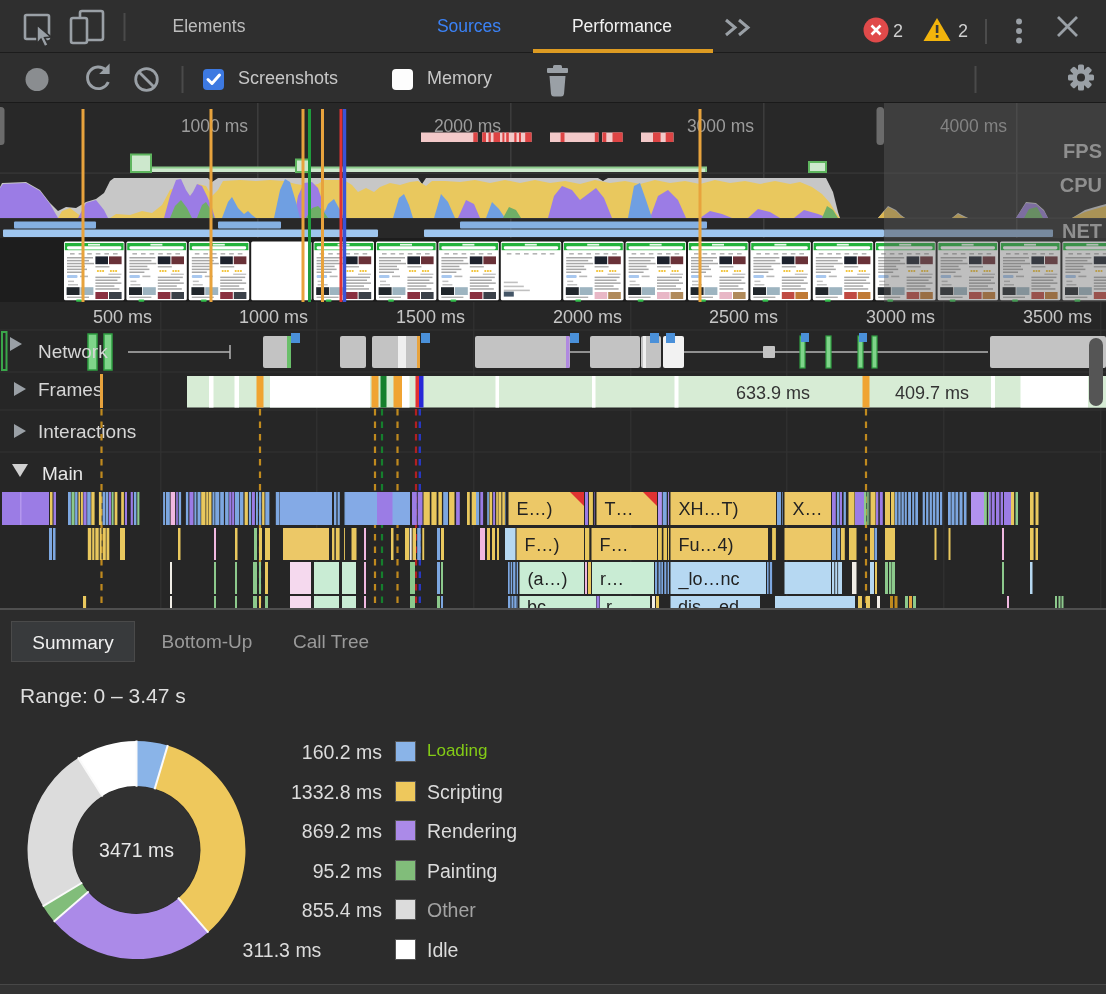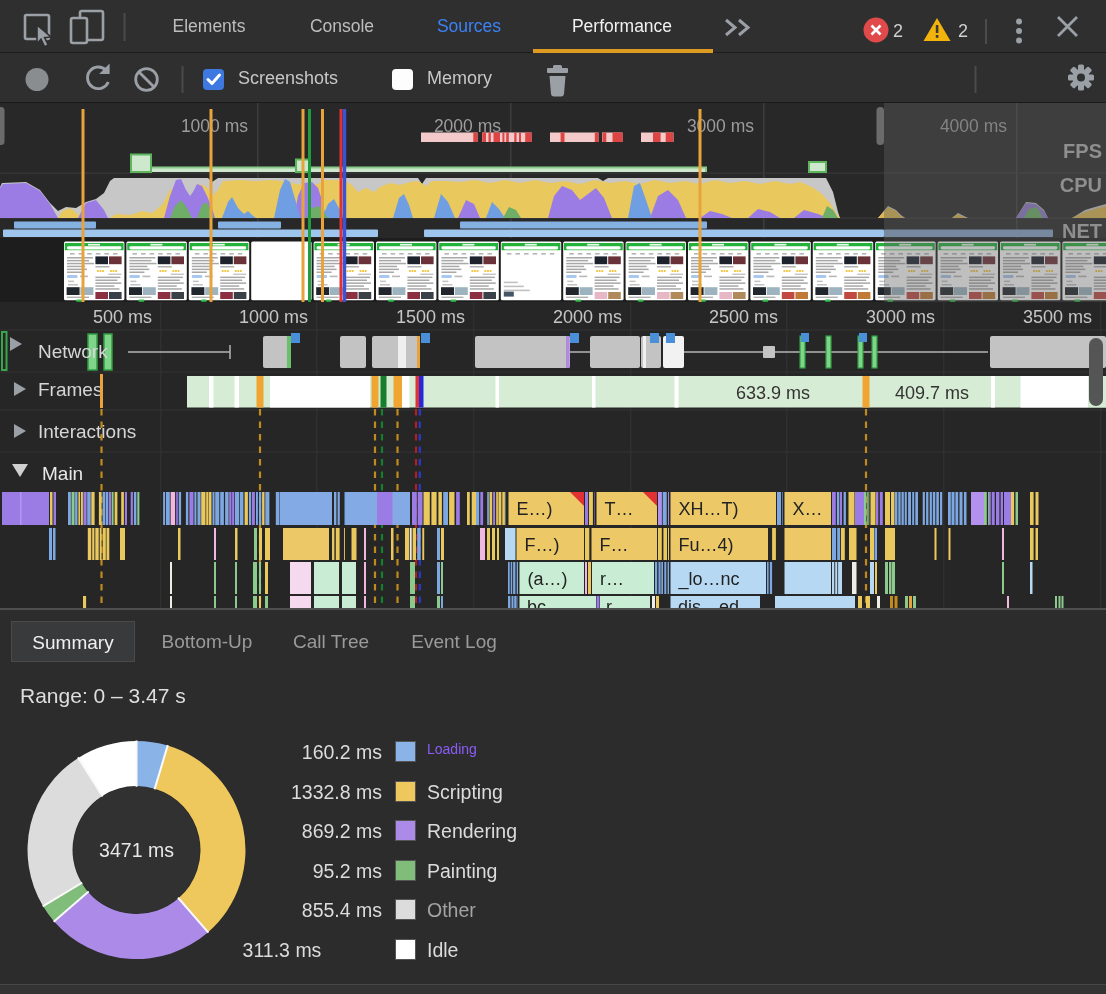--- a/index.html
+++ b/index.html
@@ -19,21 +19,20 @@
 <path d="M937 18 l13.5 23 h-27 z" fill="#f2b40c"></path>
 <rect x="935.8" y="25" width="2.6" height="8" fill="#383838"></rect>
 <rect x="935.8" y="35" width="2.6" height="2.8" fill="#383838"></rect>
 <line x1="986" y1="19" x2="986" y2="44" stroke="#4c4c4c" stroke-width="2"></line>
 <circle cx="1019" cy="21.5" r="3" fill="#9aa0a6"></circle>
 <circle cx="1019" cy="31" r="3" fill="#9aa0a6"></circle>
 <circle cx="1019" cy="40.5" r="3" fill="#9aa0a6"></circle>
 <path d="M1058 17 l19 19 M1077 17 l-19 19" stroke="#9aa0a6" stroke-width="2.8"></path>
 </svg>
 <div class="abs" style="left:129px;top:0;width:160px;height:52px;line-height:52px;text-align:center;font-size:17.5px;color:#bdbdbd">Elements</div>
-<div class="abs" style="left:262px;top:0;width:160px;height:52px;line-height:52px;text-align:center;font-size:17.5px;color:#bdbdbd">Console</div>
 <div class="abs" style="left:389px;top:0;width:160px;height:52px;line-height:52px;text-align:center;font-size:17.5px;color:#3b82f6">Sources</div>
 <div class="abs" style="left:532px;top:0;width:180px;height:52px;line-height:52px;text-align:center;font-size:17.5px;color:#f1f1f1">Performance</div>
 <div class="abs" style="left:533px;top:49px;width:180px;height:4px;background:#dd9b22"></div>
 <div class="abs" style="left:893px;top:17px;width:20px;height:28px;line-height:28px;font-size:18px;color:#cfcfcf">2</div>
 <div class="abs" style="left:958px;top:17px;width:20px;height:28px;line-height:28px;font-size:18px;color:#cfcfcf">2</div>
 <div class="abs" style="left:0;top:53px;width:1106px;height:50px;background:#2f2f2f;border-bottom:1px solid #1a1a1a"></div>
 <svg class="abs" style="left:0;top:53px" width="1106" height="50">
 <circle cx="37" cy="26.5" r="11.5" fill="#8a8d90"></circle>
 <path d="M106 17.2 a10.8 10.8 0 1 0 2.3 11.8" fill="none" stroke="#9aa0a6" stroke-width="2.9"></path>
 <path d="M109.6 10.5 v10.5 h-10.5 z" fill="#9aa0a6"></path>
@@ -1166,41 +1165,40 @@
       <rect x="1007" y="104" width="2" height="12" fill="#f0b8e0"></rect>
       <rect x="1055" y="104" width="2" height="12" fill="#8cc98c"></rect>
       <rect x="1058.5" y="104" width="2" height="12" fill="#8cc98c"></rect>
       <rect x="1061.5" y="104" width="2" height="12" fill="#8cc98c"></rect>
       <rect x="83.0" y="104" width="3.1" height="12" fill="#e9c85e"></rect>
     </svg>
 <div class="abs" style="left:0;top:608px;width:1106px;height:386px;background:#2c2c2c;border-top:2px solid #4f4f4f"></div>
 <div class="abs" style="left:11px;top:621px;width:124px;height:41px;background:#383a3c;border:1px solid #4a4a4a;color:#f0f0f0;font-size:19px;line-height:41px;text-align:center">Summary</div>
 <div class="abs" style="left:276px;top:621px;width:110px;height:41px;color:#9a9a9a;font-size:19px;line-height:41px;text-align:center">Call Tree</div>
 <div class="abs" style="left:146px;top:621px;width:122px;height:41px;color:#9a9a9a;font-size:19px;line-height:41px;text-align:center">Bottom-Up</div>
-<div class="abs" style="left:390px;top:621px;width:128px;height:41px;color:#9a9a9a;font-size:19px;line-height:41px;text-align:center">Event Log</div>
 <div class="abs" style="left:20px;top:684px;font-size:21px;color:#dedede">Range: 0 – 3.47 s</div>
 <svg class="abs" style="left:0;top:724px" width="420" height="260">
       <path d="M136.5 17.0 A109 109 0 0 1 167.7 21.6 L154.8 64.7 A64 64 0 0 0 136.5 62.0 Z" fill="#8ab4e8"></path>
       <path d="M167.7 21.6 A109 109 0 0 1 208.1 208.2 L178.5 174.3 A64 64 0 0 0 154.8 64.7 Z" fill="#eec85c"></path>
       <path d="M208.1 208.2 A109 109 0 0 1 54.1 197.4 L88.1 167.9 A64 64 0 0 0 178.5 174.3 Z" fill="#ab8ae8"></path>
       <path d="M54.1 197.4 A109 109 0 0 1 43.1 182.2 L81.7 159.0 A64 64 0 0 0 88.1 167.9 Z" fill="#81bd7a"></path>
       <path d="M43.1 182.2 A109 109 0 0 1 78.3 33.9 L102.3 71.9 A64 64 0 0 0 81.7 159.0 Z" fill="#dcdcdc"></path>
       <path d="M78.3 33.9 A109 109 0 0 1 136.5 17.0 L136.5 62.0 A64 64 0 0 0 102.3 71.9 Z" fill="#ffffff"></path>
       <line x1="136.5" y1="63.0" x2="136.5" y2="16.5" stroke="#fafafa" stroke-width="2"></line>
       <line x1="154.5" y1="65.6" x2="167.8" y2="21.1" stroke="#fafafa" stroke-width="2"></line>
       <line x1="177.9" y1="173.5" x2="208.4" y2="208.6" stroke="#fafafa" stroke-width="2"></line>
       <line x1="88.9" y1="167.2" x2="53.7" y2="197.7" stroke="#fafafa" stroke-width="2"></line>
       <line x1="82.5" y1="158.5" x2="42.7" y2="182.4" stroke="#fafafa" stroke-width="2"></line>
       <line x1="102.8" y1="72.7" x2="78.0" y2="33.4" stroke="#fafafa" stroke-width="2"></line>
       <circle cx="136.5" cy="126" r="63.2" fill="#313131"></circle>
       <text x="136.5" y="133" font-size="19.5" fill="#e8e8e8" text-anchor="middle">3471 ms</text>
     </svg>
 <div class="abs" style="left:182px;top:741px;width:200px;text-align:right;font-size:19.5px;color:#dcdcdc">160.2 ms</div>
 <div class="abs" style="left:395px;top:741px;width:21px;height:21px;background:#8ab4e8;border:1px solid #555"></div>
-<div class="abs" style="left:427px;top:741px;font-size:14px;color:#8b5cf6">Loading</div>
+<div class="abs" style="left:427px;top:741px;font-size:17px;color:#84cc16">Loading</div>
 <div class="abs" style="left:182px;top:780.6px;width:200px;text-align:right;font-size:19.5px;color:#dcdcdc">1332.8 ms</div>
 <div class="abs" style="left:395px;top:780.6px;width:21px;height:21px;background:#eec85c;border:1px solid #555"></div>
 <div class="abs" style="left:427px;top:780.6px;font-size:19.5px;color:#dcdcdc">Scripting</div>
 <div class="abs" style="left:182px;top:820.2px;width:200px;text-align:right;font-size:19.5px;color:#dcdcdc">869.2 ms</div>
 <div class="abs" style="left:395px;top:820.2px;width:21px;height:21px;background:#ab8ae8;border:1px solid #555"></div>
 <div class="abs" style="left:427px;top:820.2px;font-size:19.5px;color:#dcdcdc">Rendering</div>
 <div class="abs" style="left:182px;top:859.8000000000001px;width:200px;text-align:right;font-size:19.5px;color:#dcdcdc">95.2 ms</div>
 <div class="abs" style="left:395px;top:859.8000000000001px;width:21px;height:21px;background:#81bd7a;border:1px solid #555"></div>
 <div class="abs" style="left:427px;top:859.8000000000001px;font-size:19.5px;color:#dcdcdc">Painting</div>
 <div class="abs" style="left:182px;top:899.4000000000001px;width:200px;text-align:right;font-size:19.5px;color:#dcdcdc">855.4 ms</div>

